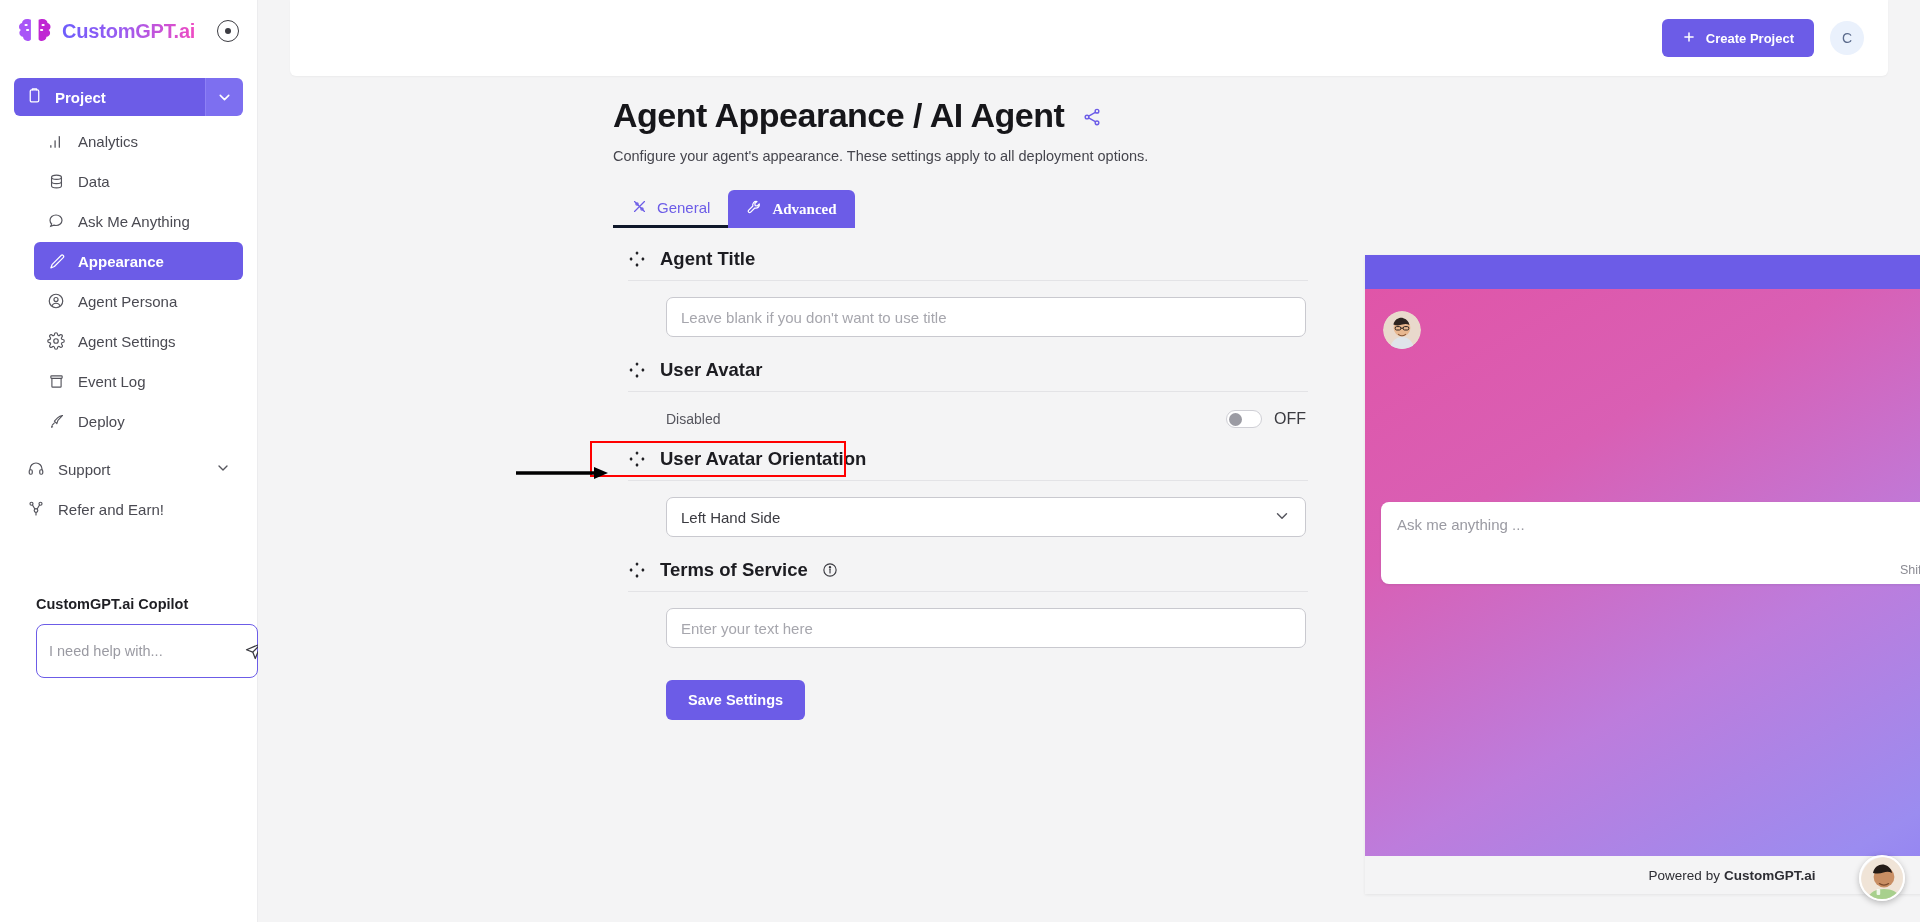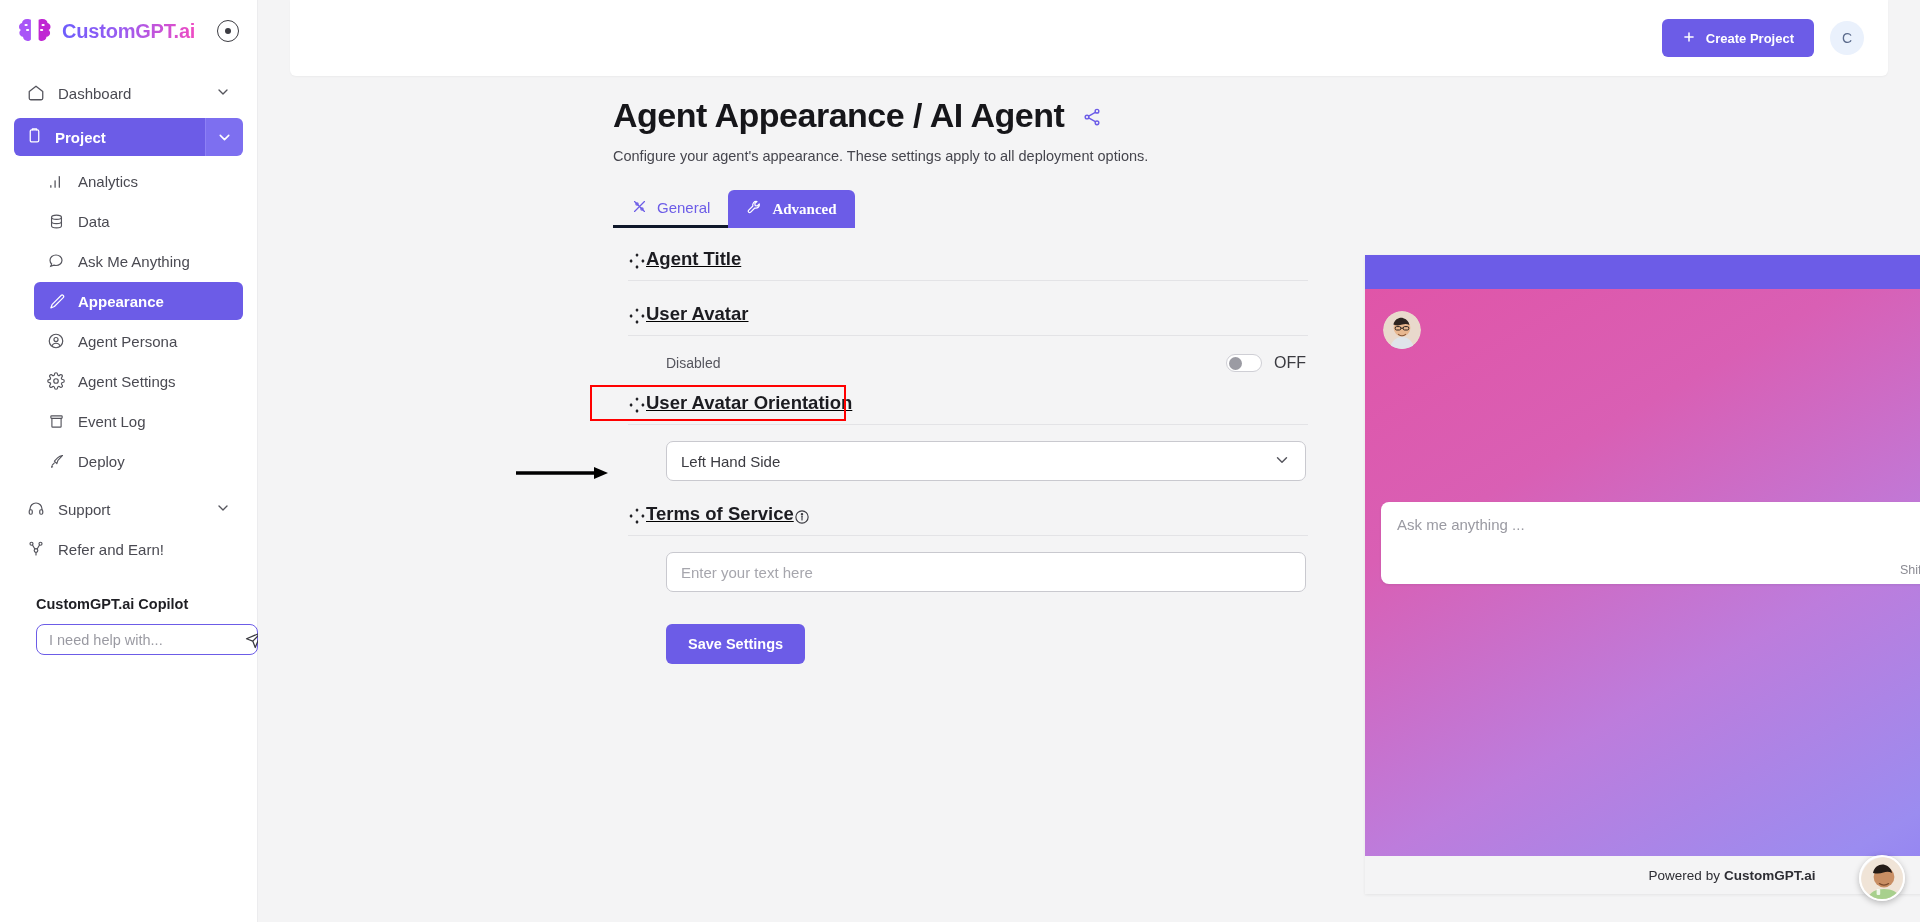--- a/index.html
+++ b/index.html
@@ -48,21 +48,21 @@
     background:#6c5ce7; color:#fff; font-weight:700; font-size:15px;
     border-radius: 6px 0 0 6px; cursor:pointer;
   }
   .project-chev {
     width: 38px; height:38px; background:#7d6ff0; border-left:1px solid #8d80f5;
     border-radius: 0 6px 6px 0; display:flex; align-items:center; justify-content:center; cursor:pointer;
   }
   .copilot-wrap { position:absolute; left:18px; top: 596px; width: 258px; padding: 0 18px; }
   .copilot-title { font-size: 14.5px; font-weight:700; color:#1f1f24; margin-bottom: 12px; }
   .copilot-box {
-    height: 31px; border: 1.6px solid #6c5ce7; border-radius: 8px; background:#fff;
+    height: 54px; border: 1.6px solid #6c5ce7; border-radius: 8px; background:#fff;
     display:flex; align-items:center; padding: 0 12px; gap: 8px; cursor:text;
   }
   .copilot-box input {
     border:none; outline:none; flex:1; font-size: 14.5px; color:#3a3a40;
     font-family: "Liberation Sans", sans-serif; background:transparent;
   }
   .copilot-box input::placeholder { color:#9a9aa2; }
   .send-ic { flex:0 0 20px; display:flex; align-items:center; }
 
   
@@ -90,22 +90,22 @@
   .tabs { position:absolute; left: 355px; top: 190px; display:flex; align-items:flex-end; }
   .tab {
     height: 38px; display:flex; align-items:center; gap: 9px; padding: 0 18px;
     font-size: 15px; cursor:pointer; border-radius: 6px 6px 0 0;
   }
   .tab.inactive { color:#6c5ce7; border-bottom: 3px solid #0f172a; }
   .tab.active { background:#6c5ce7; color:#fff; font-weight:600;font-family:Liberation Serif, serif; }
 
   .form { position:absolute; left: 370px; top: 248px; width: 680px; }
   .sec-head {
-    display:flex; align-items:flex-end; padding-bottom: 10px;
-    border-bottom: 1px solid #e3e3e6; margin-bottom: 0; text-decoration: underline;
+    display:flex; align-items:center; gap: 14px; padding-bottom: 10px;
+    border-bottom: 1px solid #e3e3e6; margin-bottom: 0;
   }
   .sec-head h2 { font-size: 18.5px; font-weight:700; color:#1c1c21; }
   .diamond-ic { width: 18px; height:18px; flex:0 0 18px; }
   .field-row { padding: 16px 0 0 38px; }
   .txt-input {
     width: 640px; height: 40px; border: 1px solid #c9c9cf; border-radius: 7px;
     background:#fff; padding: 0 14px; font-size: 15px; color:#3a3a40;
     font-family:"Liberation Sans", sans-serif; outline:none;
   }
   .txt-input::placeholder { color:#a6a6ad; }
@@ -207,33 +207,20 @@
         </svg>
       </span>
       <span class="brand-text">CustomGPT.ai</span>
       <span class="collapse-btn">
           <i></i>
         </span>
     </div>
 
     <nav class="nav">
 
-      <div class="nav-row top">
-        <span class="ic">
-          <svg width="18" height="18" viewBox="0 0 24 24" fill="none" stroke="#55555d" stroke-width="1.7" stroke-linecap="round" stroke-linejoin="round">
-            <path d="M3 10l9-7 9 7v9a2 2 0 0 1-2 2H5a2 2 0 0 1-2-2z"></path>
-          </svg>
-        </span>
-        <span>Dashboard</span>
-        <span class="chev">
-          <svg width="16" height="16" viewBox="0 0 24 24" fill="none" stroke="#55555d" stroke-width="2" stroke-linecap="round" stroke-linejoin="round">
-              <polyline points="6 9 12 15 18 9"></polyline>
-            </svg>
-        </span>
-      </div>
 
       <div class="project-row">
         <div class="project-main">
           <span class="ic">
             <svg width="17" height="17" viewBox="0 0 24 24" fill="none" stroke="#ffffff" stroke-width="1.8" stroke-linecap="round" stroke-linejoin="round">
               <rect x="6" y="4" width="12" height="17" rx="2"></rect>
                 <path d="M9 4V2.8h6V4"></path>
             </svg>
           </span>
           <span>Project</span>
@@ -425,20 +412,23 @@
         <span class="diamond-ic">
           <svg width="18" height="18" viewBox="0 0 24 24" fill="#1c1c21">
               <path d="M12 1.5l2.2 2.6L12 6.7 9.8 4.1z"></path>
               <path d="M12 17.3l2.2 2.6-2.2 2.6-2.2-2.6z"></path>
               <path d="M4.1 9.4l2.2 2.6-2.2 2.6L1.9 12z"></path>
               <path d="M19.9 9.4l2.2 2.6-2.2 2.6-2.2-2.6z"></path>
             </svg>
         </span>
         <h2>Agent Title</h2>
       </div>
+      <div class="field-row">
+        <input class="txt-input" type="text" placeholder="Leave blank if you don't want to use title" style="">
+      </div>
 
       
       <div class="sec-head" style="margin-top:22px;">
         <span class="diamond-ic">
           <svg width="18" height="18" viewBox="0 0 24 24" fill="#1c1c21">
               <path d="M12 1.5l2.2 2.6L12 6.7 9.8 4.1z"></path>
               <path d="M12 17.3l2.2 2.6-2.2 2.6-2.2-2.6z"></path>
               <path d="M4.1 9.4l2.2 2.6-2.2 2.6L1.9 12z"></path>
               <path d="M19.9 9.4l2.2 2.6-2.2 2.6-2.2-2.6z"></path>
             </svg>

